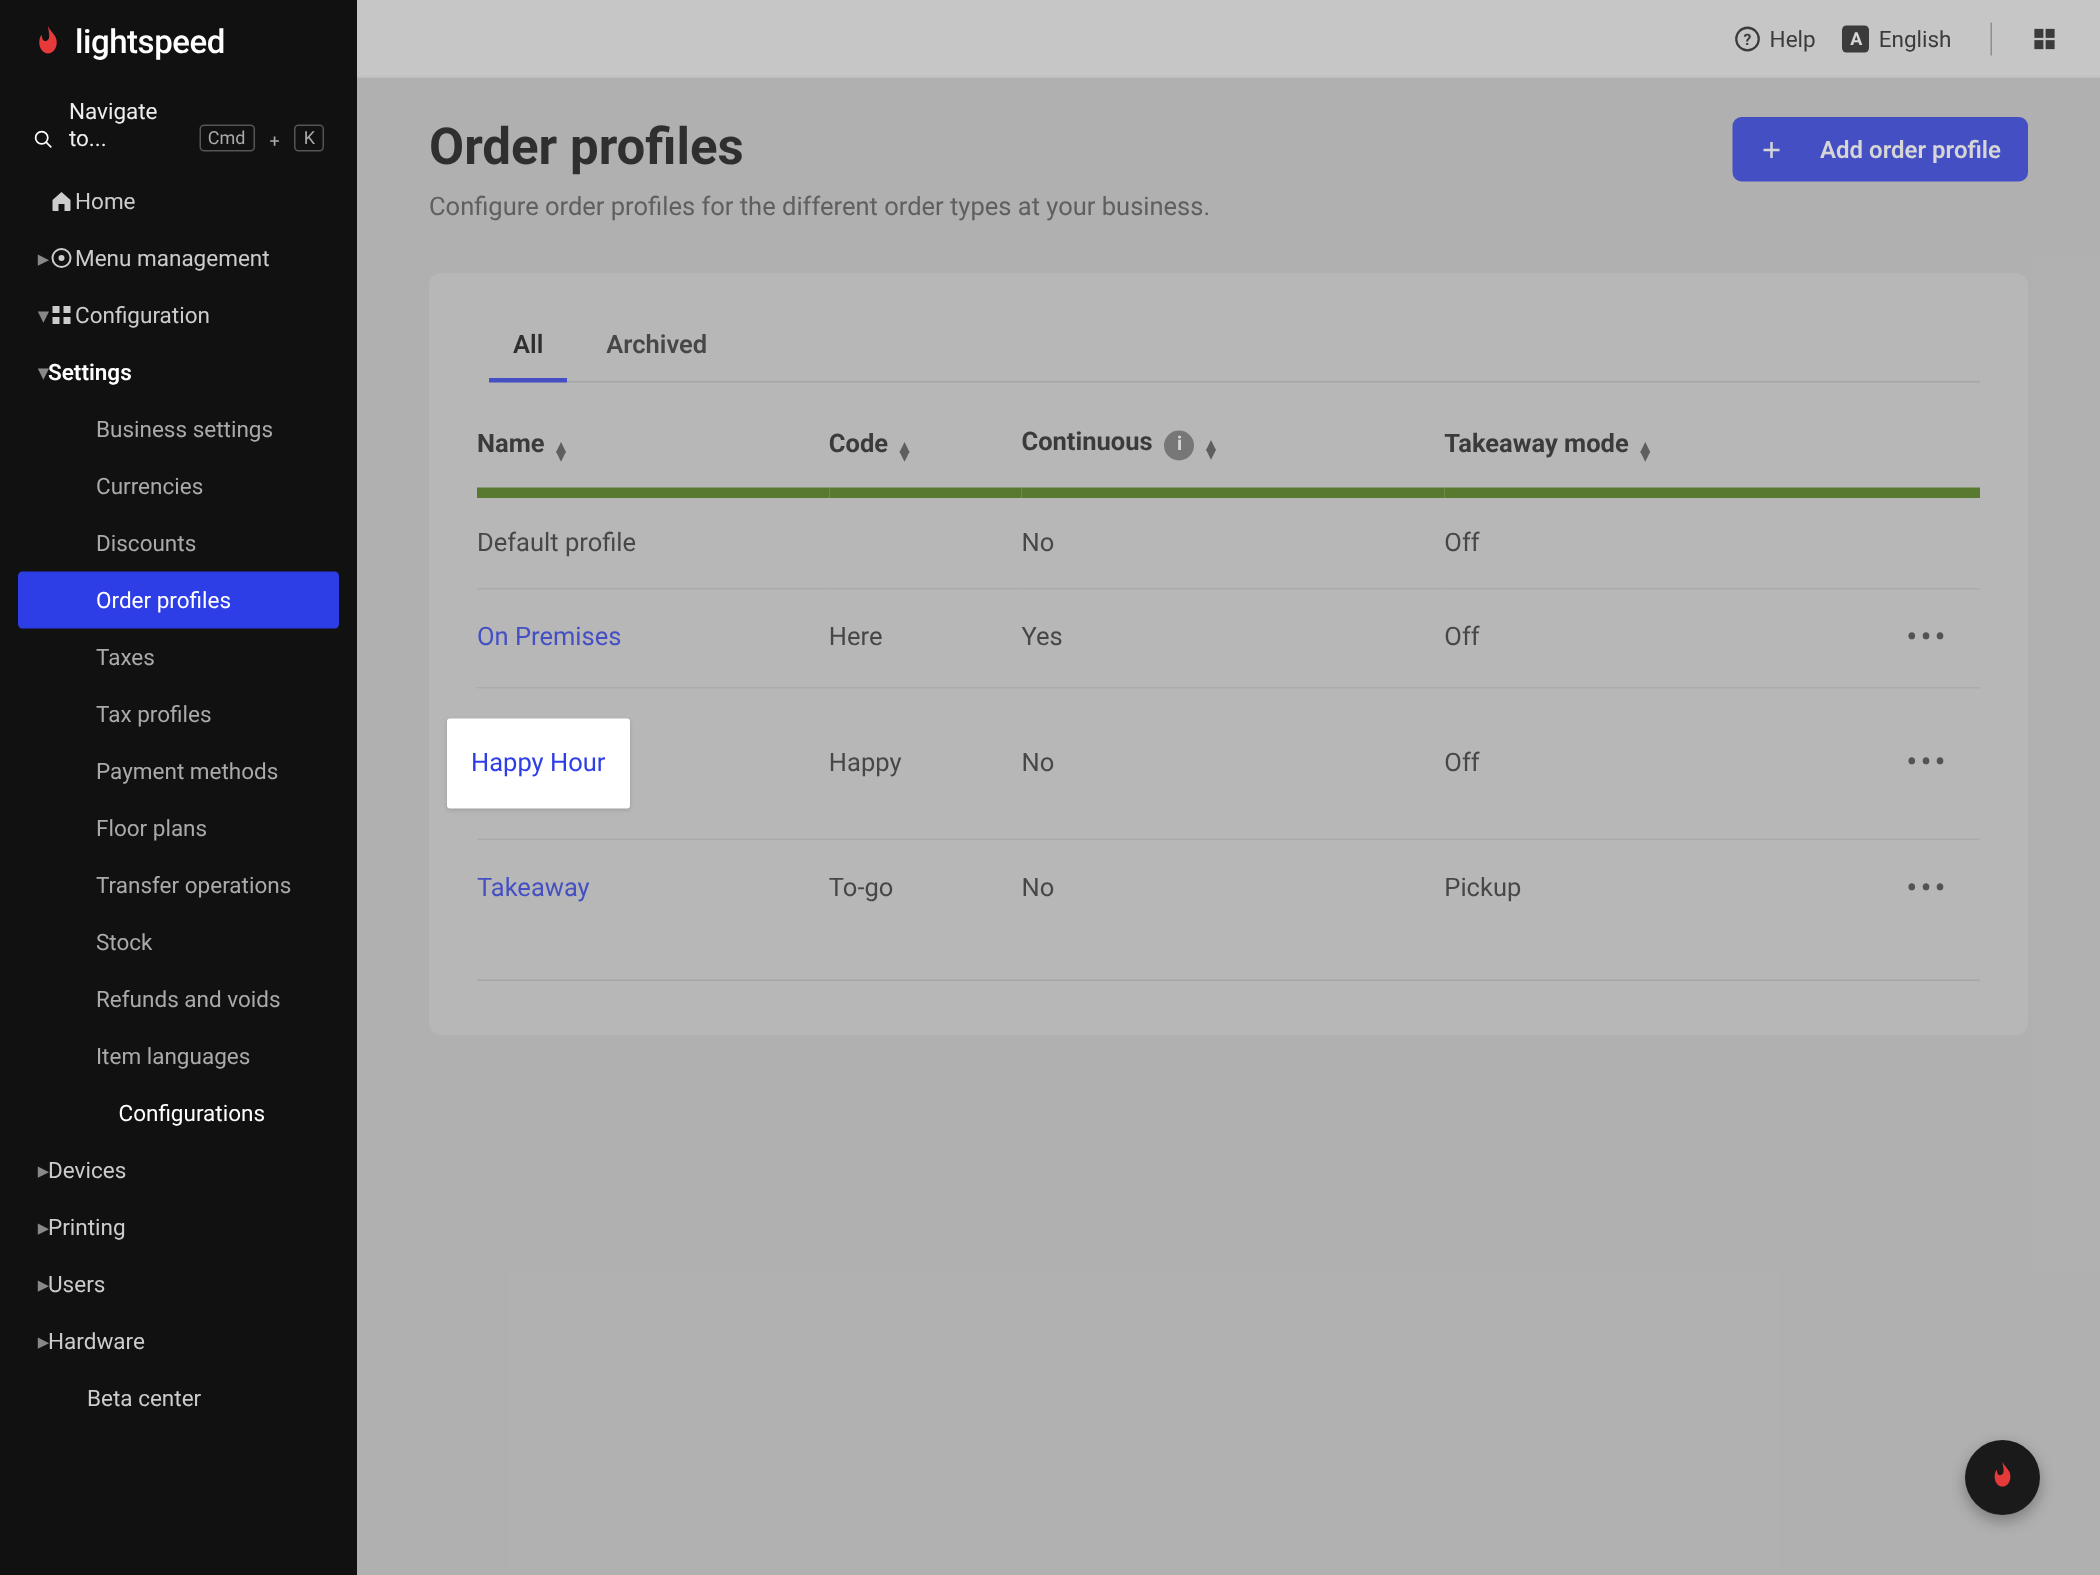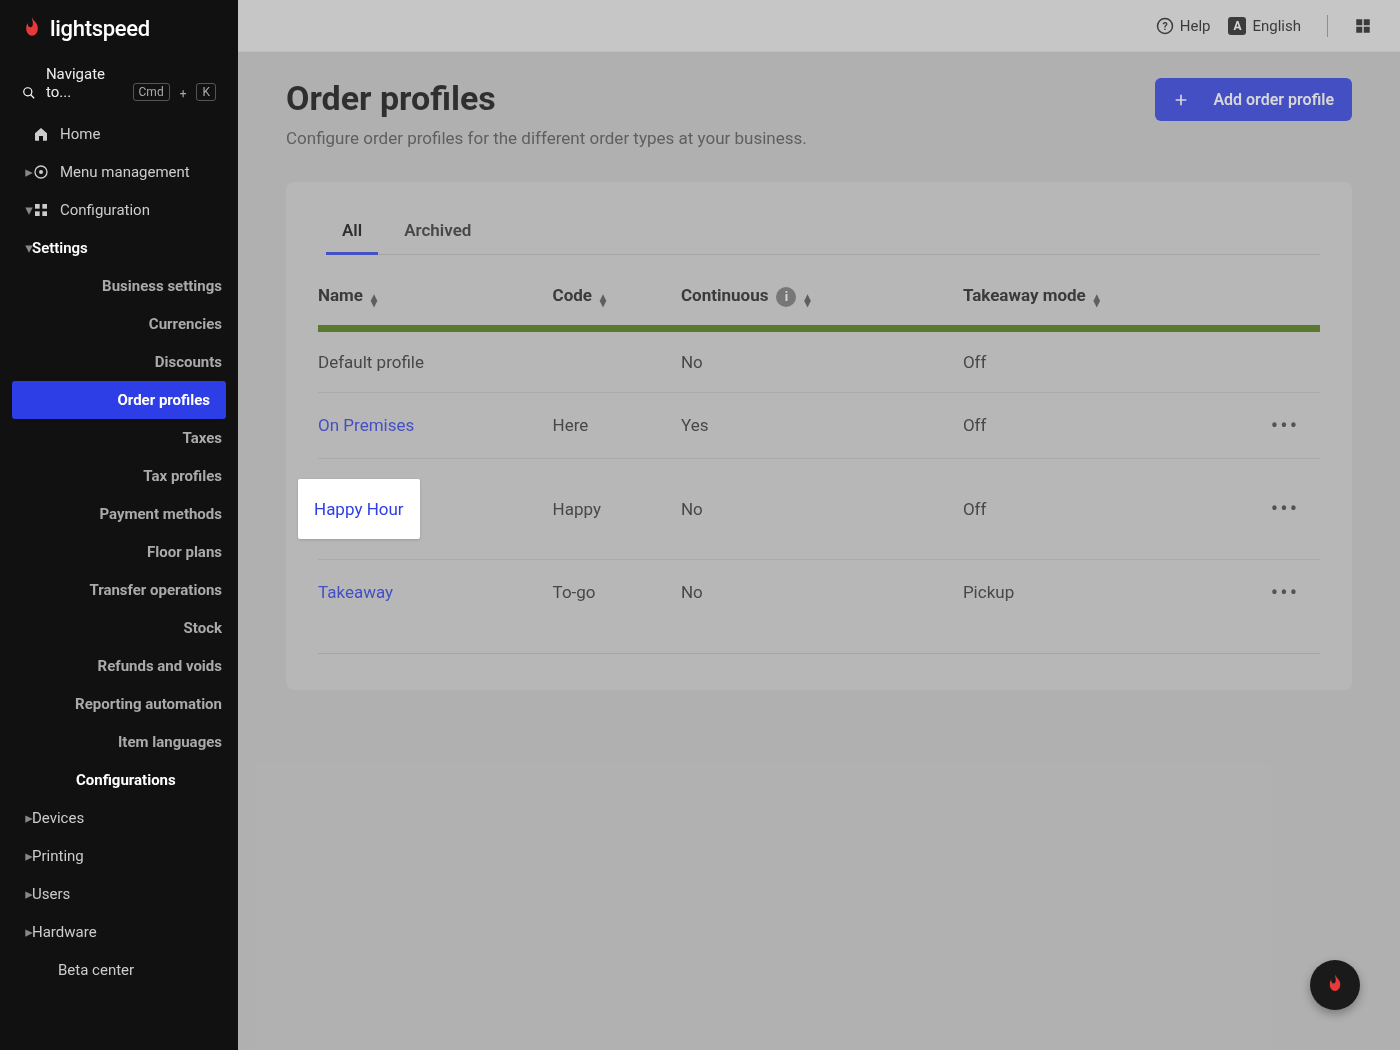--- a/index.html
+++ b/index.html
@@ -5,25 +5,25 @@
 * { margin:0; padding:0; box-sizing:border-box; font-family:-apple-system,BlinkMacSystemFont,"Segoe UI",Roboto,Helvetica,Arial,sans-serif; }
 body { background:#e8e8e8; color:#222; width:1400px; height:1050px; overflow:hidden; display:flex; }
 .sidebar { width:238px; background:#111; color:#bbb; height:100%; display:flex; flex-direction:column; }
 .logo-row { display:flex; align-items:center; gap:8px; padding:16px 22px 14px; }
 .logo-flame { width:20px; height:24px; }
 .logo-text { color:#fff; font-size:22px; font-weight:500; letter-spacing:-.3px; }
 .nav-search { display:flex; align-items:flex-end; gap:10px; padding:10px 22px 14px; font-size:15px; color:#eee; }
 .kbd { border:1px solid #555; border-radius:3px; padding:1px 5px; font-size:12px; color:#aaa; }
 .kbd-sep { color:#aaa; font-size:12px; }
 .nav { flex:1; overflow:auto; padding-bottom:20px; }
-.nav-item { display:flex; align-items:center; gap:10px; padding:10px 16px 10px 44px; font-size:15px; color:#ccc; cursor:pointer; position:relative; }
+.nav-item { display:flex; align-items:center; padding:10px 16px 10px 44px; font-size:15px; color:#ccc; cursor:pointer; position:relative; }
 .nav-item.top { padding-left:32px; }
 .nav-item.top .caret { position:absolute; left:24px; }
-.nav-item.level1 { padding-left:76px; font-weight:700; color:#fff; font-size:15px; }
-.nav-item.level2 { padding-left:64px; font-size:15px; color:#aaa; font-weight:700;justify-content:flex-end; }
+.nav-item.level1 { padding-left:58px; font-weight:400; color:#fff; font-size:15px;margin-left:21px; }
+.nav-item.level2 { padding-left:64px; font-size:15px; color:#aaa; font-weight:400; }
 .nav-item.level2.active { background:#2e3ee6; color:#fff; margin:0 12px; border-radius:3px; padding-left:52px; }
 .caret { width:10px; height:10px; display:inline-flex; align-items:center; justify-content:center; color:#888; }
 .nav-icon { width:18px; height:18px; display:inline-flex; align-items:center; justify-content:center; color:#ccc; }
 .main { flex:1; display:flex; flex-direction:column; background:#c9c9c9; position:relative; }
 .overlay { position:absolute; inset:0; background:rgba(120,120,120,0.30); pointer-events:none; z-index:5; }
 .topbar { height:52px; display:flex; align-items:center; justify-content:flex-end; gap:18px; padding:0 28px; background:#e8e8e8; border-bottom:1px solid #ddd; }
 .topbar-item { display:flex; align-items:center; gap:6px; font-size:15px; color:#222; cursor:pointer; }
 .topbar-sep { width:1px; height:22px; background:#999; margin:0 8px; }
 .grid-icon { width:18px; height:18px; }
 .content { padding:26px 48px; }
@@ -135,23 +135,20 @@
     <div class="nav-item level2">
         <span>Transfer operations</span>
       </div>
     <div class="nav-item level2">
         <span>Stock</span>
       </div>
     <div class="nav-item level2">
         <span>Refunds and voids</span>
       </div>
     <div class="nav-item level2">
-        <span>Reporting automation</span>
-      </div>
-    <div class="nav-item level2">
         <span>Item languages</span>
       </div>
     <div class="nav-item level1">
         <span>Configurations</span>
       </div>
     <div class="nav-item top">
         <span class="caret">▸</span>
         <span>Devices</span>
       </div>
     <div class="nav-item top">

